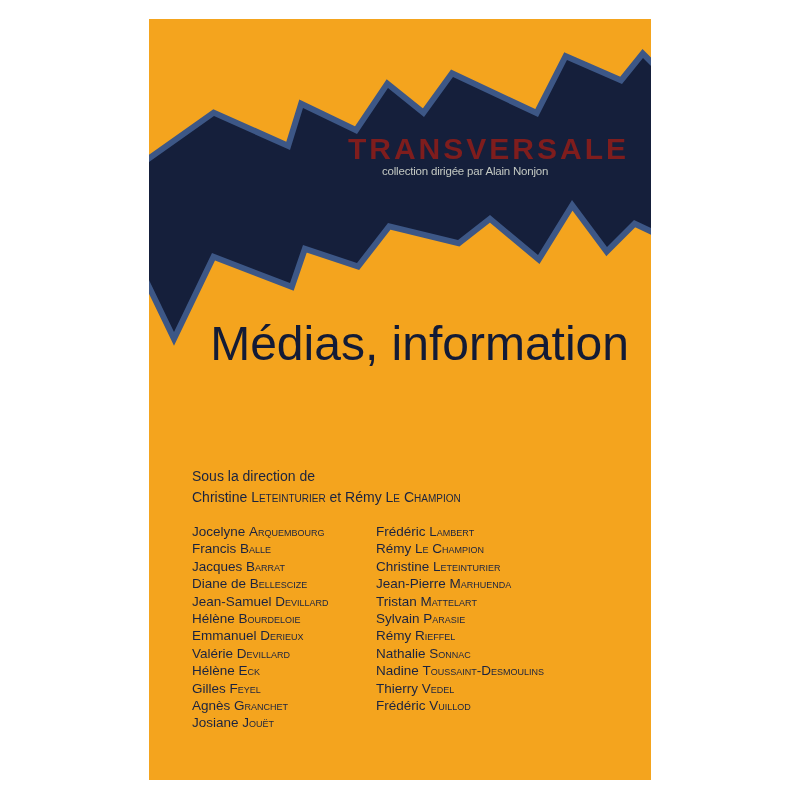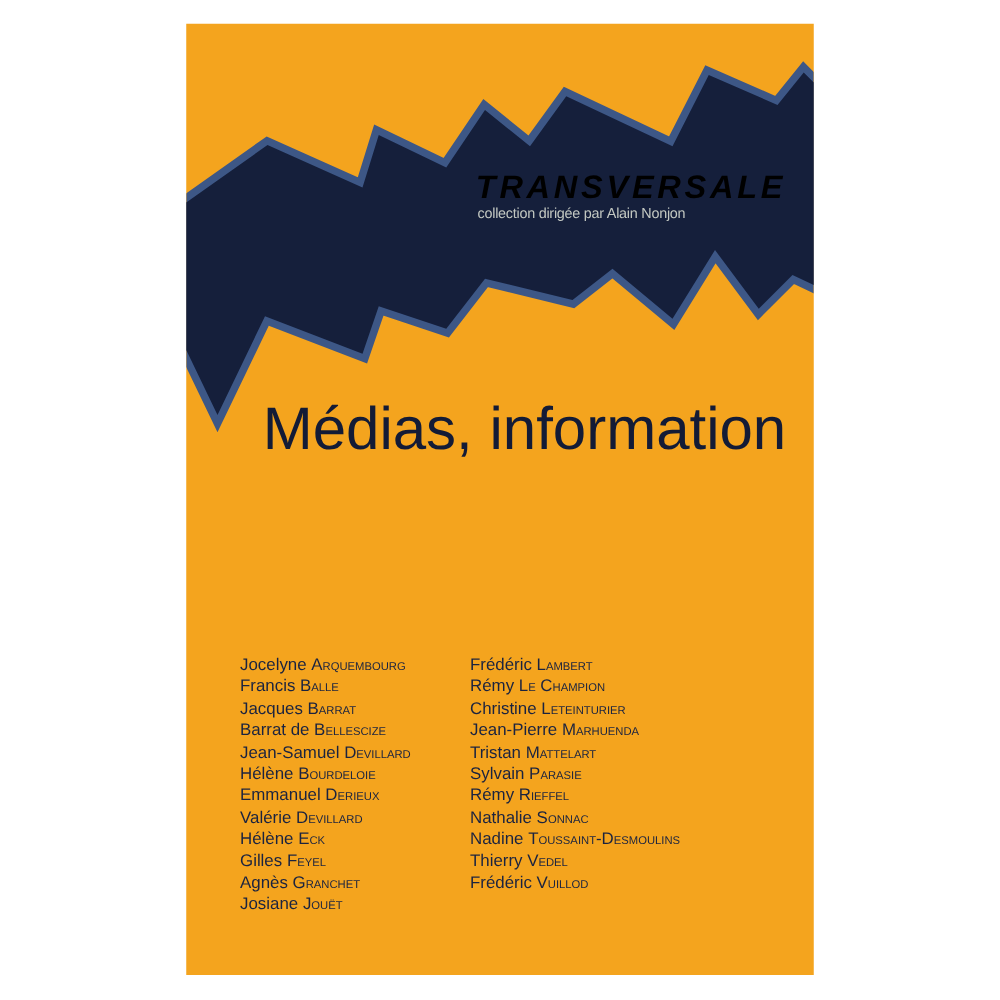--- a/index.html
+++ b/index.html
@@ -3,22 +3,22 @@
 <meta charset="utf-8">
 <style>
   html,body{margin:0;padding:0;background:#ffffff;}
   .page{position:relative;width:800px;height:800px;background:#ffffff;overflow:hidden;
         font-family:"Liberation Sans",sans-serif;}
   .cover{position:absolute;left:149px;top:19px;width:502px;height:761px;
          background:#F4A41E;overflow:hidden;}
   .band-svg{position:absolute;left:0;top:0;width:502px;height:761px;overflow:hidden;}
 
   .collection-title{position:absolute;top:114px;right:22px;
-      font-size:26px;line-height:32px;font-style:italic;font-weight:bold;
-      letter-spacing:3px;color:#000000;white-space:nowrap;}
+      font-size:30px;line-height:32px;font-weight:bold;
+      letter-spacing:3px;color:#7f1d1d;white-space:nowrap;}
   .collection-subtitle{position:absolute;left:209px;top:146px;
       font-size:11.5px;line-height:13px;letter-spacing:-0.2px;
       color:#C3C8C2;white-space:nowrap;margin-left:24px;}
 
   .book-title{position:absolute;top:287px;right:22px;text-align:right;
       font-size:48px;line-height:76px;color:#131B36;white-space:nowrap;}
 
   .direction{position:absolute;left:43px;top:447px;font-size:14px;line-height:21px;
       color:#1A2340;white-space:nowrap;}
   .sc{font-variant:small-caps;}
@@ -43,27 +43,31 @@
       <polygon points="0,143 65,97 141,131 154,89 208,115 239,69 275,98 304,58 389,98 418,41 473,65 494,39 502,47 502,209 485,201 458,228 423,181 389,236 341,196 309,221 239,204 208,244 154,226 141,264 63,234 25,313 0,261" fill="#151F3B"></polygon>
     </svg>
 
     <div class="collection-title">TRANSVERSALE</div>
     <div class="collection-subtitle">collection dirigée par Alain Nonjon</div>
 
     <div class="book-title">
       <div>Médias, information</div>
     </div>
 
+    <div class="direction">
+      <div>Sous la direction de</div>
+      <div><span>Christine</span> <span class="sc">Leteinturier</span> <span>et</span> <span>Rémy</span> <span class="sc">Le Champion</span></div>
+    </div>
 
     <div class="authors">
       <div class="col col-left">
         <div class="author"><span>Jocelyne</span> <span class="sc">Arquembourg</span></div>
         <div class="author"><span>Francis</span> <span class="sc">Balle</span></div>
         <div class="author"><span>Jacques</span> <span class="sc">Barrat</span></div>
-        <div class="author"><span>Barrat de</span> <span class="sc">Bellescize</span></div>
+        <div class="author"><span>Diane de</span> <span class="sc">Bellescize</span></div>
         <div class="author"><span>Jean-Samuel</span> <span class="sc">Devillard</span></div>
         <div class="author"><span>Hélène</span> <span class="sc">Bourdeloie</span></div>
         <div class="author"><span>Emmanuel</span> <span class="sc">Derieux</span></div>
         <div class="author"><span>Valérie</span> <span class="sc">Devillard</span></div>
         <div class="author"><span>Hélène</span> <span class="sc">Eck</span></div>
         <div class="author"><span>Gilles</span> <span class="sc">Feyel</span></div>
         <div class="author"><span>Agnès</span> <span class="sc">Granchet</span></div>
         <div class="author"><span>Josiane</span> <span class="sc">Jouët</span></div>
       </div>
       <div class="col col-right">

